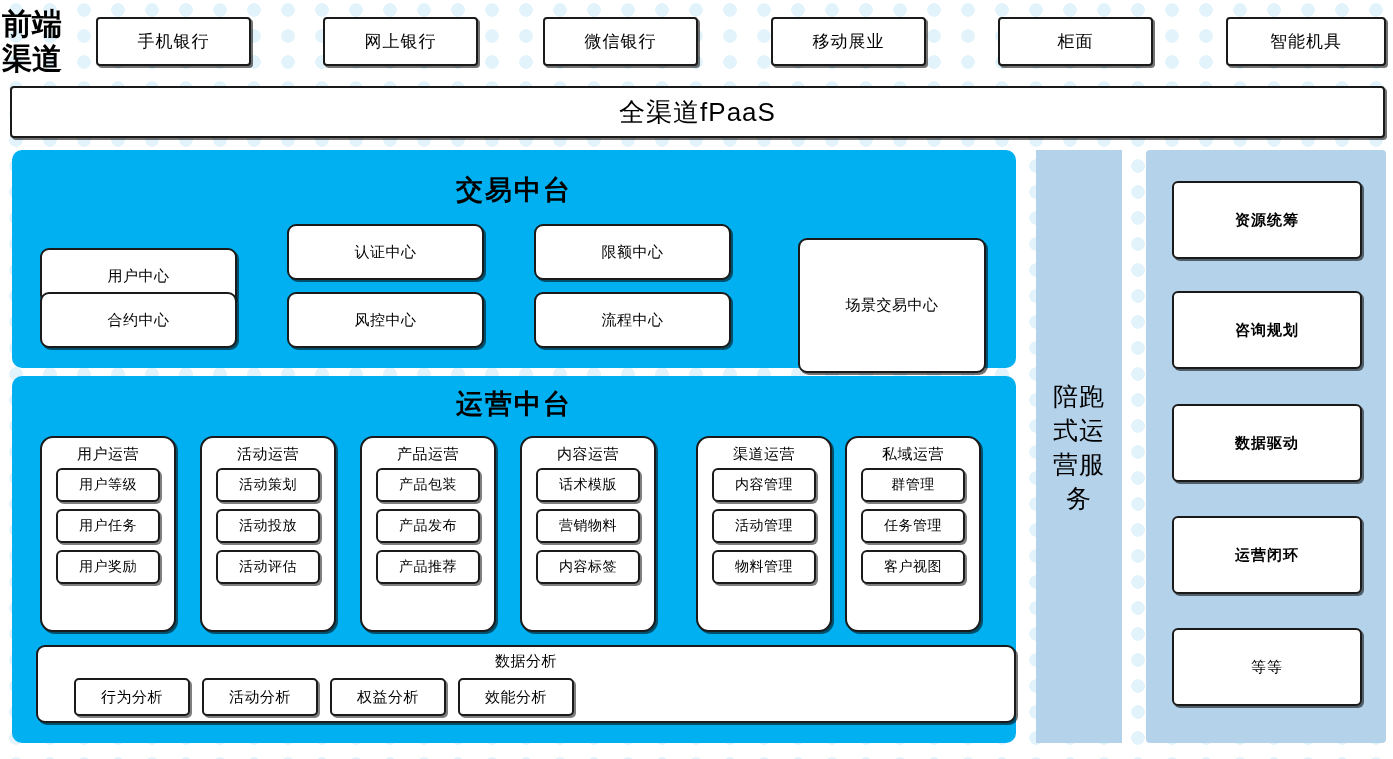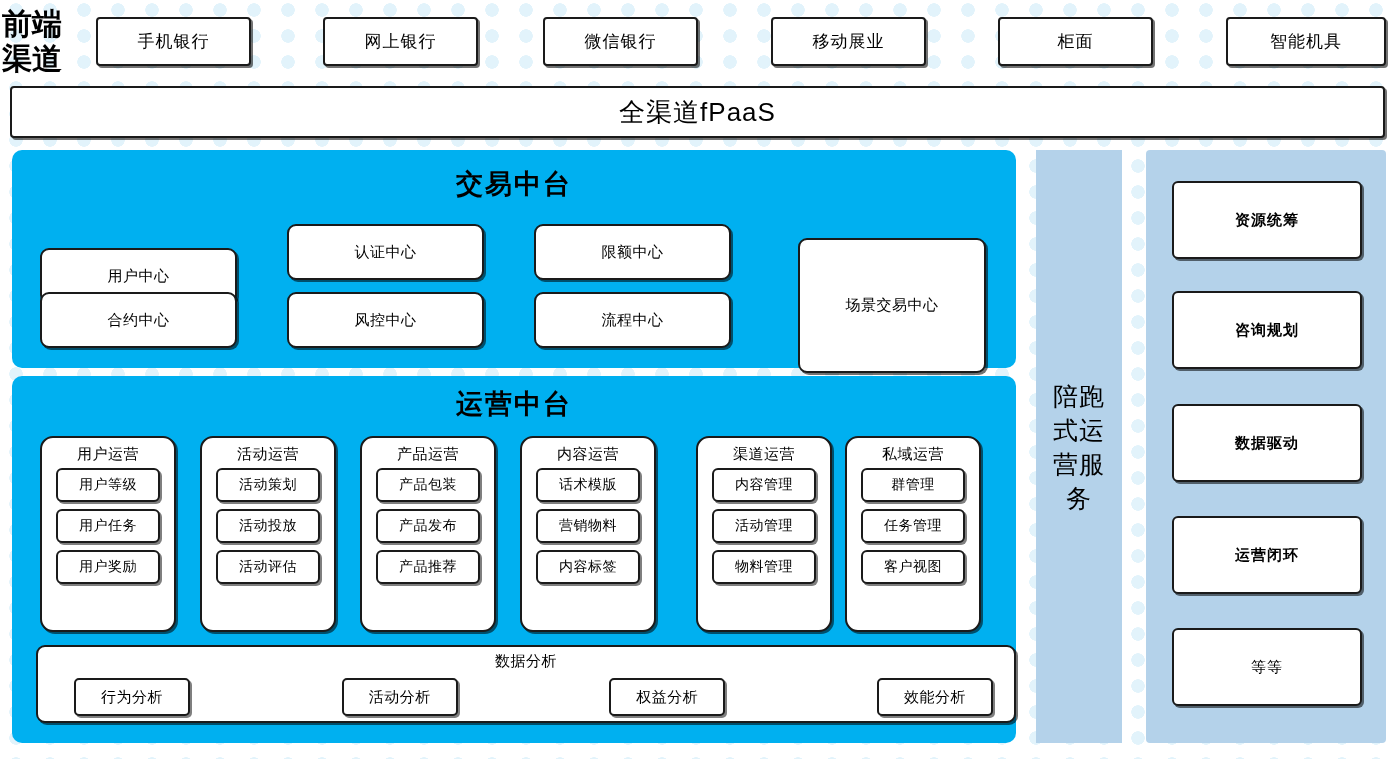--- a/index.html
+++ b/index.html
@@ -87,21 +87,21 @@
   .panel-title {
     position: absolute;
     left: 0; right: 0;
     text-align: center;
     font-size: 27px;
     font-weight: bold;
     font-family: "Liberation Serif", "DejaVu Serif", serif;
     letter-spacing: 2px;
     color: #000000;
   }
-  #trade-title { top: 16px; }
+  #trade-title { top: 22px; }
   #ops-title   { top: 10px; }
 
   
   .trade-box {
     height: 56px;
     width: 197px;
     font-size: 15px;
     letter-spacing: 0.5px;
   }
   .trade-row1 { top: 224px; }
@@ -163,23 +163,23 @@
   }
   #data-analysis-title {
     position: absolute;
     left: 0; right: 0; top: 5px;
     text-align: center;
     font-size: 15px;
     letter-spacing: 0.5px;
   }
   #data-analysis-items {
     position: absolute;
-    left: 36px; right: 21px; top: 31px;
-    display: flex;
-    justify-content: space-between;
+    left: 36px; right: 52px; top: 31px;
+    display: flex;
+    gap: 12px;
   }
   .da-item {
     width: 116px;
     height: 38px;
     border: 2px solid #1a1a1a;
     border-radius: 5px;
     background: #ffffff;
     box-sizing: border-box;
     display: flex;
     align-items: center;

